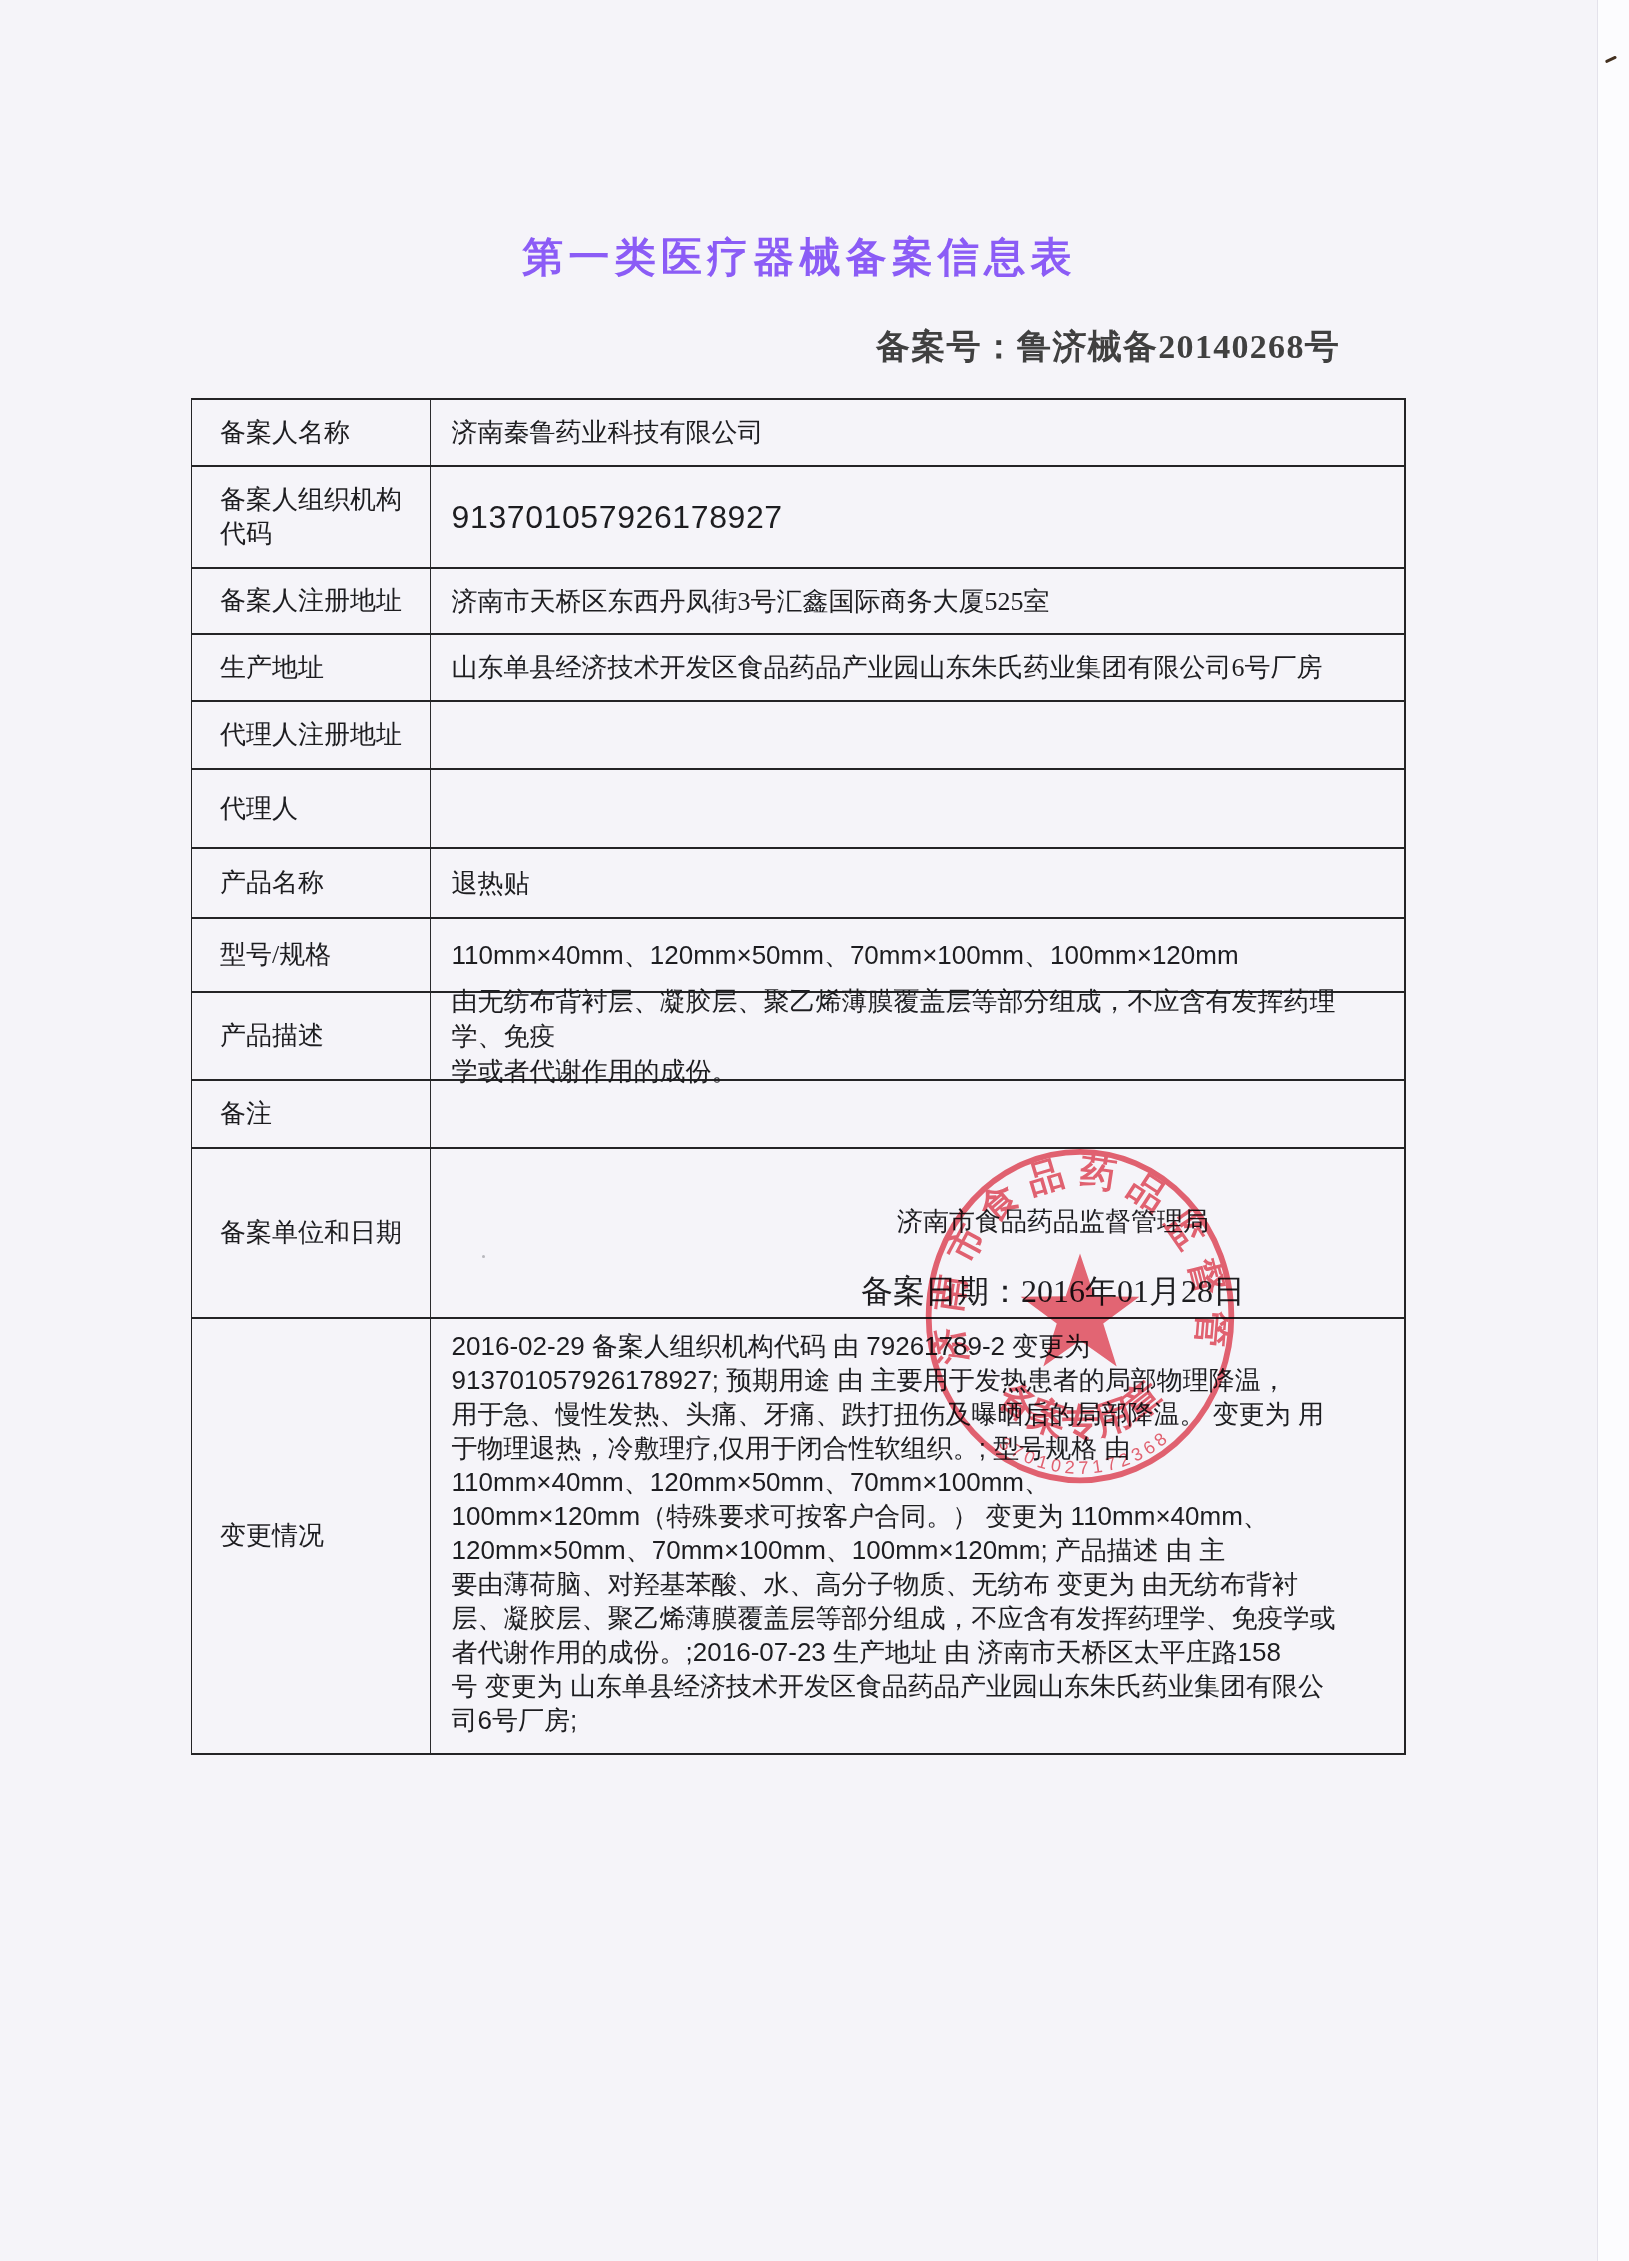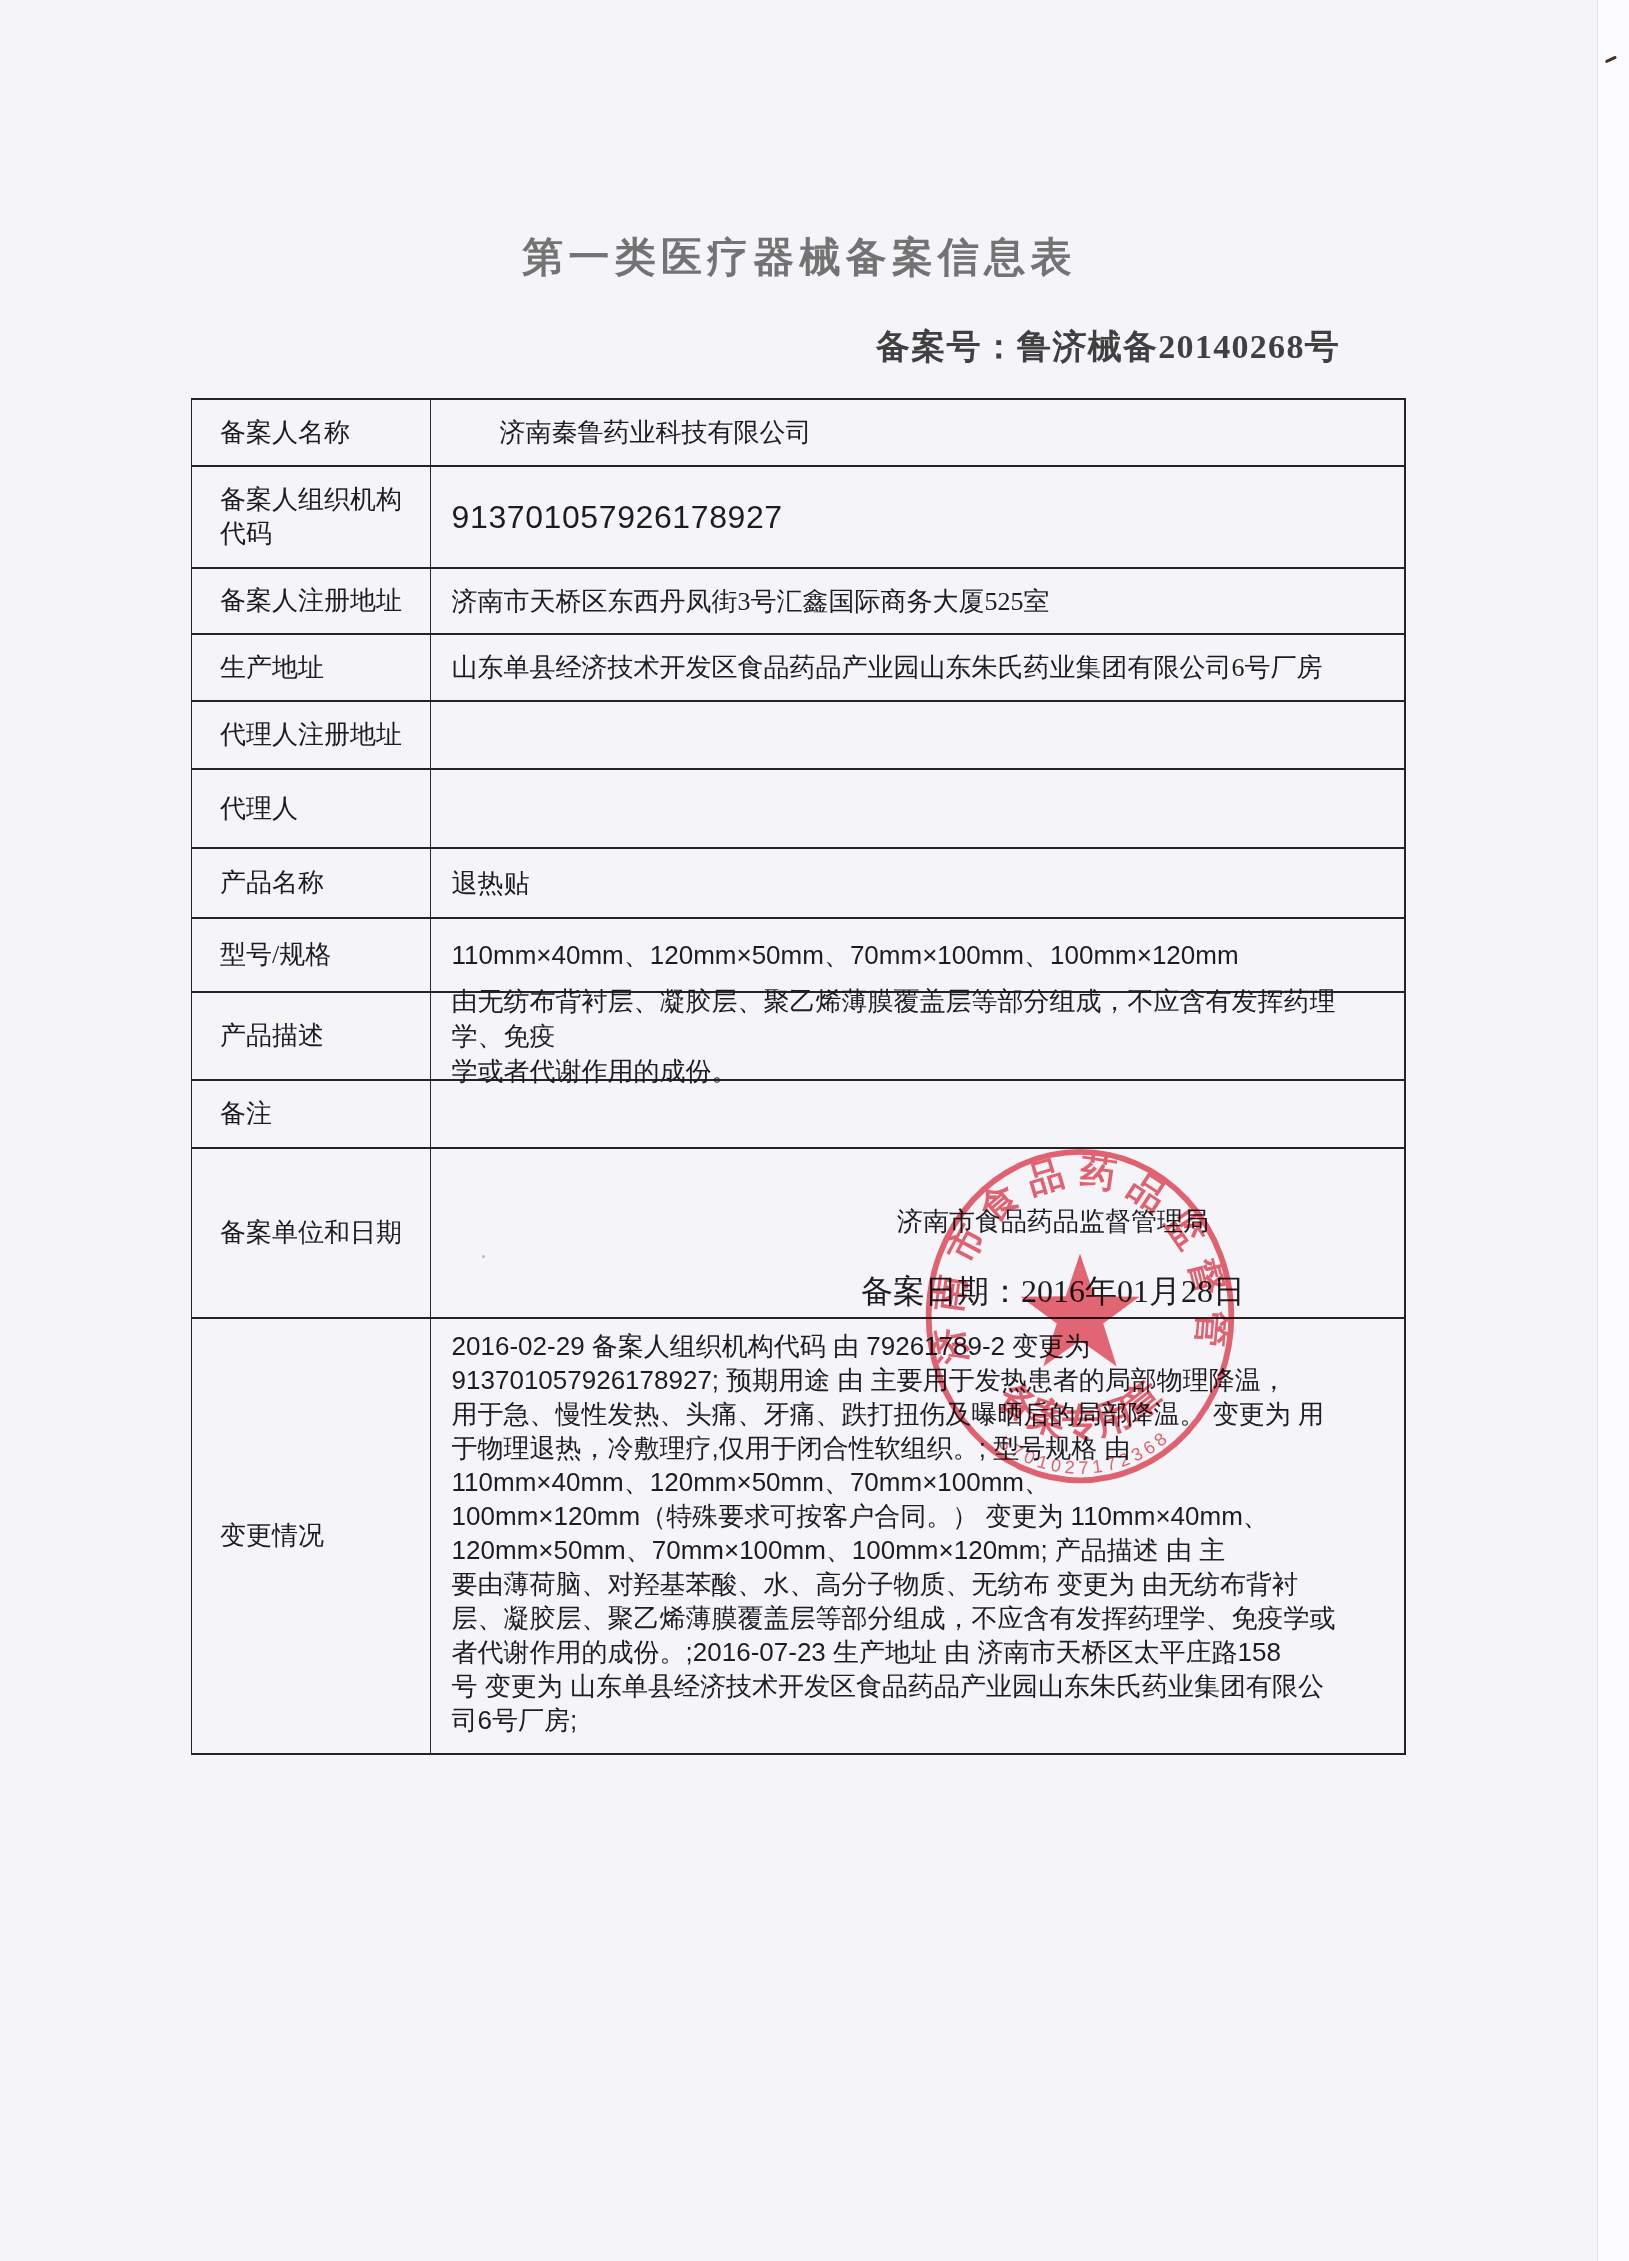--- a/index.html
+++ b/index.html
@@ -4,32 +4,32 @@
 <style>
   html,body{margin:0;padding:0;background:#e9e7ee;}
   .page{
     position:relative;width:1630px;height:2261px;background:#f5f4f9;
     font-family:"Liberation Serif","DejaVu Serif",serif;color:#1d1d20;overflow:hidden;
   }
   .edge-strip{position:absolute;right:0;top:0;width:32px;height:100%;background:#fcfcfe;border-left:0.6px solid #e4e2eb;}
   .doc-title{
     position:absolute;top:230px;left:0;width:1599px;text-align:center;
     font-family:"Liberation Sans","DejaVu Sans",sans-serif;font-weight:bold;
-    font-size:41px;letter-spacing:5.2px;color:#737373;
+    font-size:41px;letter-spacing:5.2px;color:#8b5cf6;
   }
   .filing-no{
     position:absolute;top:324px;right:290px;font-size:34px;font-weight:600;
     letter-spacing:1.3px;color:#404040;
   }
   .info-table{
     position:absolute;left:191px;top:398px;width:1215px;box-sizing:border-box;
     border:2.6px solid #242426;border-left-width:1.9px;
   }
   .row{display:flex;border-top:2.6px solid #242426;}
-  .row:first-child{border-top:none;gap:48px;}
+  .row:first-child{border-top:none;}
   .cell-label{
     flex:0 0 239px;width:239px;box-sizing:border-box;border-right:1.9px solid #2b2b2d;
     padding:0 13px 0 28px;display:flex;align-items:center;
     font-size:26px;line-height:34px;
   }
   .cell-value{
     flex:1;box-sizing:border-box;padding:0 26px 0 20.6px;
     display:flex;flex-direction:column;justify-content:center;
     font-size:26px;line-height:35px;white-space:pre-line;
   }

